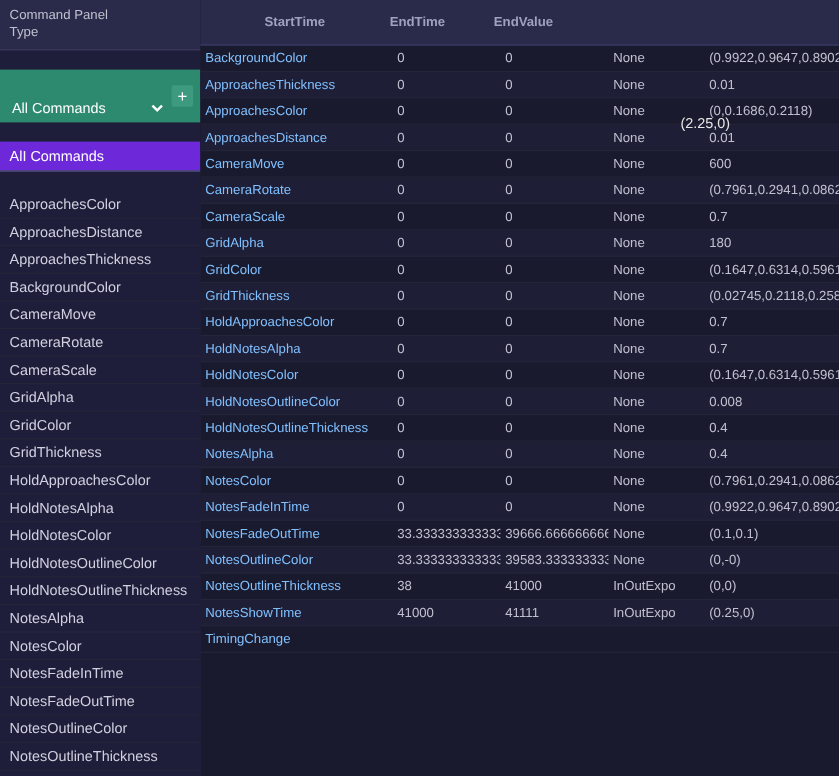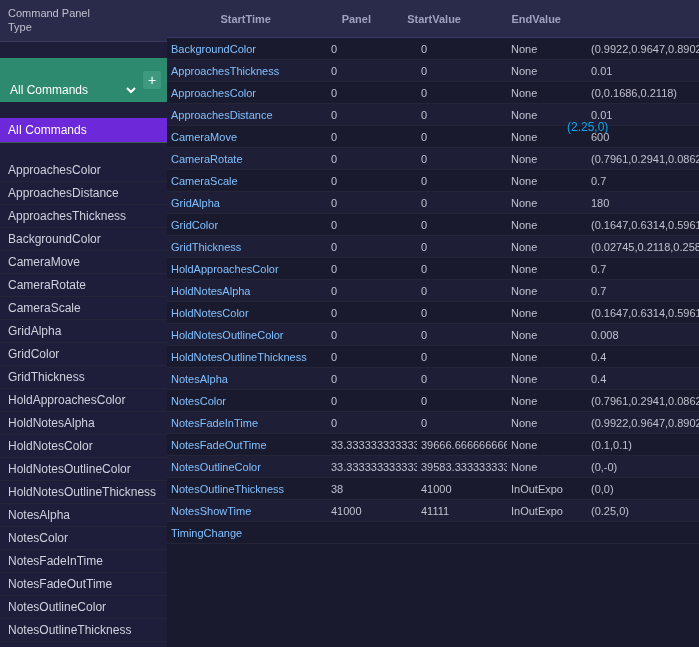--- a/index.html
+++ b/index.html
@@ -172,22 +172,22 @@
 
     .cell-cmd { width: 160px; color: #80c0ff; flex-shrink: 0; }
     .cell-start { width: 90px; flex-shrink: 0; }
     .cell-end { width: 90px; flex-shrink: 0; }
     .cell-ease { width: 80px; flex-shrink: 0; }
     .cell-sv { width: 150px; flex-shrink: 0; }
 
     .val-label {
       position: absolute;
       left: 400px;
-      top: 120px;
-      color: #0ea5e9;
+      top: 96px;
+      color: #e5e5e5;
       font-size: 12px;
     }
   </style>
 </head>
 <body>
 
 <div class="left-panel">
   <div class="panel-header">
     <div class="panel-header-title">
       <span>Command Panel</span><br>
@@ -228,22 +228,21 @@
       <div class="command-item">NotesOutlineThickness</div>
       <div class="command-item">NotesShowTime</div>
       <div class="command-item">TimingChange</div>
     </div>
 </div>
 
 <div class="main-area">
   <div class="header-row">
     <div class="header-cols">
       <span class="col-label">StartTime</span>
-      <span class="col-label">Panel</span>
-      <span class="col-label">StartValue</span>
+      <span class="col-label">EndTime</span>
       <span class="col-label">EndValue</span>
     </div>
 
   </div>
 
   <div class="data-table">
   <div class="data-row">
         <div class="data-cell cell-cmd">BackgroundColor</div>
         <div class="data-cell cell-start">0</div>
         <div class="data-cell cell-end">0</div>

